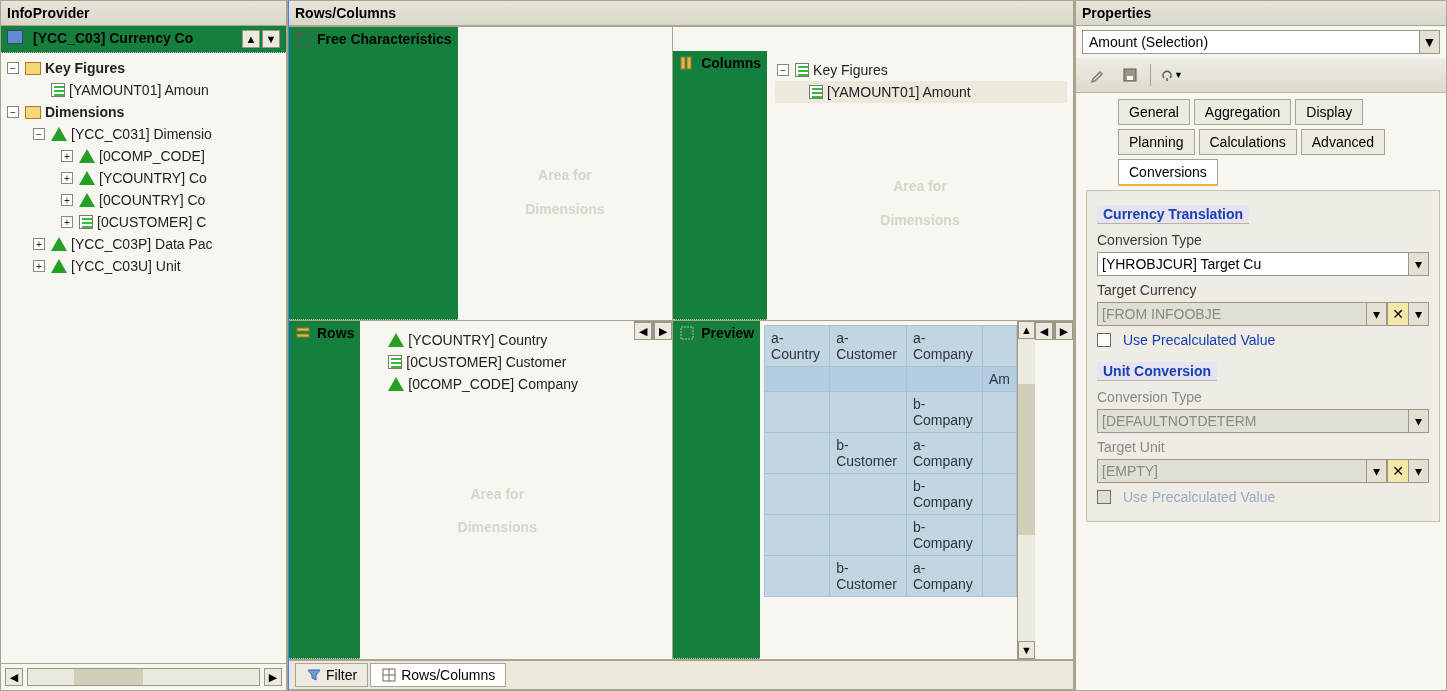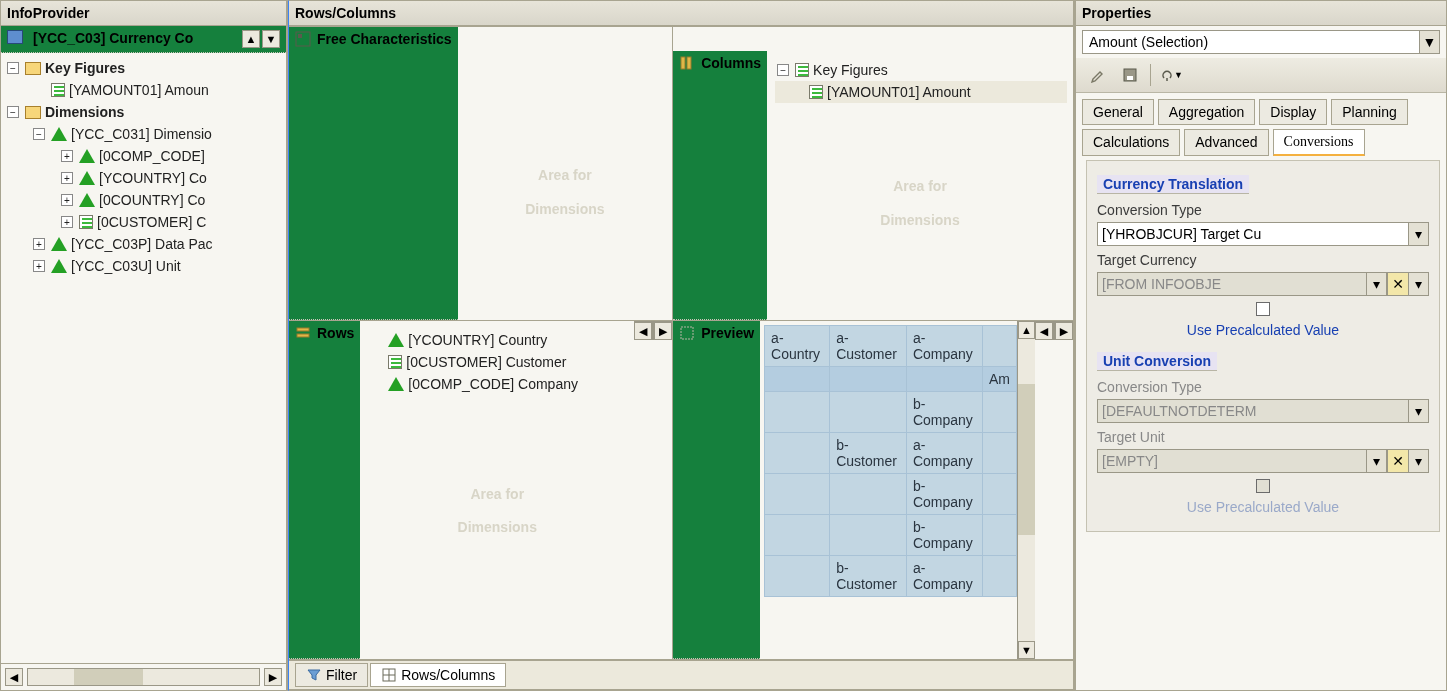--- a/index.html
+++ b/index.html
@@ -33,31 +33,31 @@
 .hscroll .scrolltrack { flex:1; }
 .mid-tabs { display:flex; align-items:center; gap:2px; padding:2px 6px; background:#ece9dc; border-top:1px solid #a8a490; border-bottom:1px solid #a8a490; height:30px;}
 .tab { padding:3px 10px; border:1px solid #a8a490; background:#eceae1; display:flex; align-items:center; gap:4px; cursor:pointer;}
 .tab.active { background:#fff; }
 .right { flex:1; display:flex; flex-direction:column; border-left:2px solid #a8a490; }
 .right-sel { padding:4px 6px; display:flex; }
 .sel-input { flex:1; border:1px solid #9a9787; background:#fff; padding:2px 6px; height:24px; }
 .dd-btn { width:20px; height:24px; border:1px solid #9a9787; border-left:none; background:#e4e1d4; display:flex; align-items:center; justify-content:center; }
 .right-tb { display:flex; gap:8px; padding:6px 10px; background:linear-gradient(#eeece2,#dedace); border-bottom:1px solid #b9b6a5; }
 .tbtn { width:24px; height:22px; display:flex; align-items:center; justify-content:center; }
-.prop-tabs { display:flex; flex-wrap:wrap; gap:4px; padding:6px 6px 0 6px; }
+.prop-tabs { display:flex; flex-wrap:wrap; gap:4px; padding:6px 6px 0 6px;margin-left:36px; }
 .ptab { padding:4px 10px; border:1px solid #a8a490; background:#eceae1; cursor:pointer; }
-.ptab.active { background:#fff; border-bottom:2px solid #f4b03e;font-family:Liberation Serif, serif; }
+.ptab.active { background:#fff; border-bottom:2px solid #f4b03e; }
 .prop-body { margin:4px 6px 6px 10px; border:1px solid #c5c2b2; background:#eeece5; padding:6px 10px 10px 10px; overflow:auto; }
 .sect-title { font-weight:bold; color:#1840b2; border-bottom:1px solid #b8b5a5; padding-bottom:2px; margin:8px 0 4px 0; background:#e7e3f2; display:inline-block; padding:1px 6px;}
 .lbl { color:#3b3b3b; margin:4px 0; }
 .combo { display:flex; margin-bottom:6px; }
 .combo input { flex:1; border:1px solid #9a9787; padding:2px 4px; height:24px; }
 .combo input.dis { background:#e1dfd3; color:#888; }
 .combo .dd-btn { height:24px; }
-.check { display:flex; align-items:center; gap:6px; color:#1840b2; margin-bottom:6px;flex-direction:column;}
+.check { display:flex; align-items:center; gap:12px; color:#1840b2; margin-bottom:6px;}
 .check .box { width:14px; height:14px; border:1px solid #6b6b6b; background:#fff; }
 .check.dis { color:#9aa9c9; }
 .check.dis .box { background:#e1dfd3; }
 .icon-btn { width:22px; height:24px; border:1px solid #9a9787; background:#f3e7a9; display:flex;align-items:center;justify-content:center; }
 .preview-tbl { width:100%; border-collapse:collapse; }
 .preview-tbl th, .preview-tbl td { border:1px solid #a8c2d6; background:#c2d6e2; padding:4px 6px; color:#2a3540; font-weight:normal; }
 .preview-tbl th { background:#b4cde0; }
 .preview-wrap { flex:1; display:flex; overflow:hidden; }
 .preview-main { flex:1; overflow:hidden; padding:4px 0 0 4px;}
 .vscroll { width:18px; display:flex; flex-direction:column; border-left:1px solid #9a9787; }

